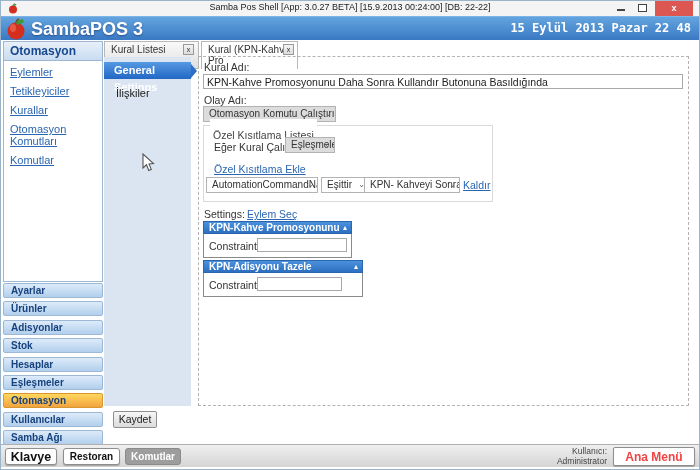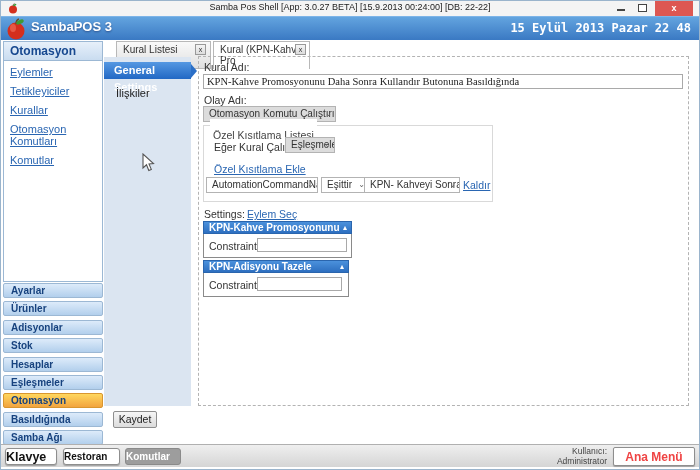--- a/index.html
+++ b/index.html
@@ -14,21 +14,21 @@
                    font-size:9px; color:#222; }
   .tb-apple { position:absolute; left:7px; top:2px; }
   .ctl-min { position:absolute; right:74px; top:8px; width:8px; height:2px; background:#444; }
   .ctl-max { position:absolute; right:52px; top:3px; width:9px; height:8px; border:1px solid #444; background:#fff; }
   .ctl-close { position:absolute; right:6px; top:0; width:38px; height:15px; background:#dd5752;
                color:#fff; font-size:9px; font-weight:bold; text-align:center; line-height:14px; }
 
   
   .appheader { position:absolute; left:0; top:15px; width:100%; height:24px;
                background:linear-gradient(#63a4df,#3a79c3); border-top:1px solid #7db4e8; }
-  .appheader .brand { position:absolute; left:30px; top:2px; color:#fff; font-size:13px;
+  .appheader .brand { position:absolute; left:30px; top:2px; color:#fff; font-size:18px;
                       font-weight:bold; text-shadow:0 1px 2px rgba(0,0,50,.4); }
   .hd-apple { position:absolute; left:5px; top:1px; }
   .appheader .clock { position:absolute; right:8px; top:4px; color:#fff;
                       font-family:"DejaVu Sans Mono",monospace; font-size:12px; font-weight:bold; }
 
   
   .navpanel { position:absolute; left:2px; top:40px; width:100px; height:241px;
               background:#fff; border:1px solid #9cb8d4; }
   .navpanel .navhead { height:19px; background:linear-gradient(#e7f0fa,#c9dcf0);
                        border-bottom:1px solid #9cb8d4; color:#17488f; font-weight:bold;
@@ -38,21 +38,21 @@
 
   
   .accordion { position:absolute; left:2px; top:282px; width:100px; }
   .acc-btn { height:15px; margin-bottom:3.4px; background:linear-gradient(#ddebfa,#b2cfec);
              border:1px solid #9cb8d4; border-radius:2px; color:#17427e; font-size:10px;
              font-weight:bold; line-height:13px; padding-left:7px; cursor:pointer; }
   .acc-btn.active { background:linear-gradient(#ffd75e,#f2a43e); border-color:#d9962f; }
 
   
   .tab { position:absolute; top:40px; height:28px; font-size:10px; color:#333;
-         padding:2px 4px 0 6px;margin-left:12px; }
+         padding:2px 4px 0 6px; }
   .tab-1 { left:103px; width:95px; background:linear-gradient(#f9f9f9,#e0e0e0);
            border:1px solid #b8b8b8; }
   .tab-2 { left:200px; width:97px; background:#fff; border:1px solid #b8b8b8; border-bottom:none; }
   .tab-close { position:absolute; top:2px; width:11px; height:11px; border:1px solid #999;
                background:linear-gradient(#f4f4f4,#ddd); font-size:7px; line-height:9px;
                text-align:center; color:#333; cursor:pointer; }
   .tab-1 .tab-close { right:4px; }
   .tab-2 .tab-close { right:3px; }
 
   
@@ -95,21 +95,21 @@
 
   .save-btn { position:absolute; left:112px; top:410px; width:44px; height:17px;
               background:linear-gradient(#f6f6f6,#dcdcdc); border:1px solid #8e8e8e;
               border-radius:2px; font-size:10.5px; color:#222; text-align:center;
               line-height:15px; cursor:pointer; }
 
   
   .statusbar { position:absolute; left:0; top:443px; width:100%; height:23px;
                background:linear-gradient(#efefef,#d5d5d5); border-top:1px solid #b0b0b0; }
   .sb-btn { position:absolute; top:3px; height:17px; background:#fff; border:1px solid #8e8e8e;
-            border-radius:3px; text-align:left; cursor:pointer;
+            border-radius:3px; text-align:center; cursor:pointer;
             box-shadow:0 1px 1px rgba(0,0,0,.25); color:#111; }
   .sb-klavye { left:4px; width:52px; font-size:12.5px; font-weight:bold; line-height:16px; }
   .sb-restoran { left:62px; width:57px; font-size:10px; font-weight:bold; line-height:16px; }
   .sb-fastfood { left:124px; width:56px; font-size:10px; font-weight:bold; line-height:16px;
                  background:#9d9d9d; color:#fff; border-color:#8a8a8a; box-shadow:none; }
   .sb-user { position:absolute; right:92px; top:2px; text-align:right; font-size:8.5px;
              color:#444; line-height:9.5px; }
   .sb-mainmenu { position:absolute; right:4px; top:2px; width:82px; height:19px; background:#fff;
                  border:1px solid #8e8e8e; border-radius:2px; font-size:12px; font-weight:bold;
                  text-align:center; line-height:18px; color:#ef4444; cursor:pointer;
@@ -155,21 +155,21 @@
   </div>
 
   <div class="accordion">
     <div class="acc-btn">Ayarlar</div>
     <div class="acc-btn">Ürünler</div>
     <div class="acc-btn">Adisyonlar</div>
     <div class="acc-btn">Stok</div>
     <div class="acc-btn">Hesaplar</div>
     <div class="acc-btn">Eşleşmeler</div>
     <div class="acc-btn active">Otomasyon</div>
-    <div class="acc-btn">Basıldığında</div>
+    <div class="acc-btn">Kullanıcılar</div>
     <div class="acc-btn">Samba Ağı</div>
   </div>
 
   <div class="tab tab-1">
     <span>Kural Listesi</span>
     <span class="tab-close">x</span>
   </div>
   <div class="tab tab-2">
     <span>Kural (KPN-Kahve Pro</span>
     <span class="tab-close">x</span>
@@ -179,21 +179,21 @@
     <div class="gs-item">General Settings</div>
     <div class="il-item">İlişkiler</div>
   </div>
 
   <svg class="cursor" width="13" height="19" viewBox="0 0 13 19">
     <path d="M1 1 L1 15 L4.5 11.8 L6.8 17.5 L9.3 16.4 L7 10.9 L11.5 10.5 Z" fill="#fff" stroke="#555" stroke-width="1.1"></path>
   </svg>
 
   <div class="form">
     <span class="lbl" style="left:5px; top:4px;">Kural Adı:</span>
-    <input class="txt-input" style="left: 4px; top: 17px; width: 480px; font-family: Liberation Serif, serif;" value="KPN-Kahve Promosyonunu Daha Sonra Kullandır Butonuna Basıldığında">
+    <input class="txt-input" style="left: 4px; top: 17px; width: 480px;" value="KPN-Kahve Promosyonunu Daha Sonra Kullandır Butonuna Basıldığında">
     <span class="lbl" style="left:5px; top:37px;">Olay Adı:</span>
     <div class="combo gray" style="left:4px; top:49px; width:133px;">
       <span>Otomasyon Komutu Çalıştırıldı</span>
       <span class="chev">⌄</span>
     </div>
 
     <div class="groupbox">
       <span class="gb-title">Özel Kısıtlama Listesi</span>
       <span class="lbl" style="left:10px; top:15px;">Eğer Kural Çalışırsa</span>
       <div class="combo gray" style="left:81px; top:11px; width:50px;">
@@ -223,21 +223,21 @@
       <div class="ap-head">
         <span>KPN-Kahve Promosyonunu Kapat</span>
         <span class="col-arrow">▴</span>
       </div>
       <div class="ap-body">
         <span class="lbl" style="left:5px; top:6px;">Constraint:</span>
         <input class="txt-input" style="left: 53px; top: 4px; width: 90px; height: 14px;" value="">
       </div>
     </div>
 
-    <div class="action-panel" style="top:203px; width:146px;">
+    <div class="action-panel" style="top:203px; width:160px;">
       <div class="ap-head">
         <span>KPN-Adisyonu Tazele</span>
         <span class="col-arrow">▴</span>
       </div>
       <div class="ap-body">
         <span class="lbl" style="left:5px; top:6px;">Constraint:</span>
         <input class="txt-input" style="left: 53px; top: 4px; width: 85px; height: 14px;" value="">
       </div>
     </div>
   </div>

